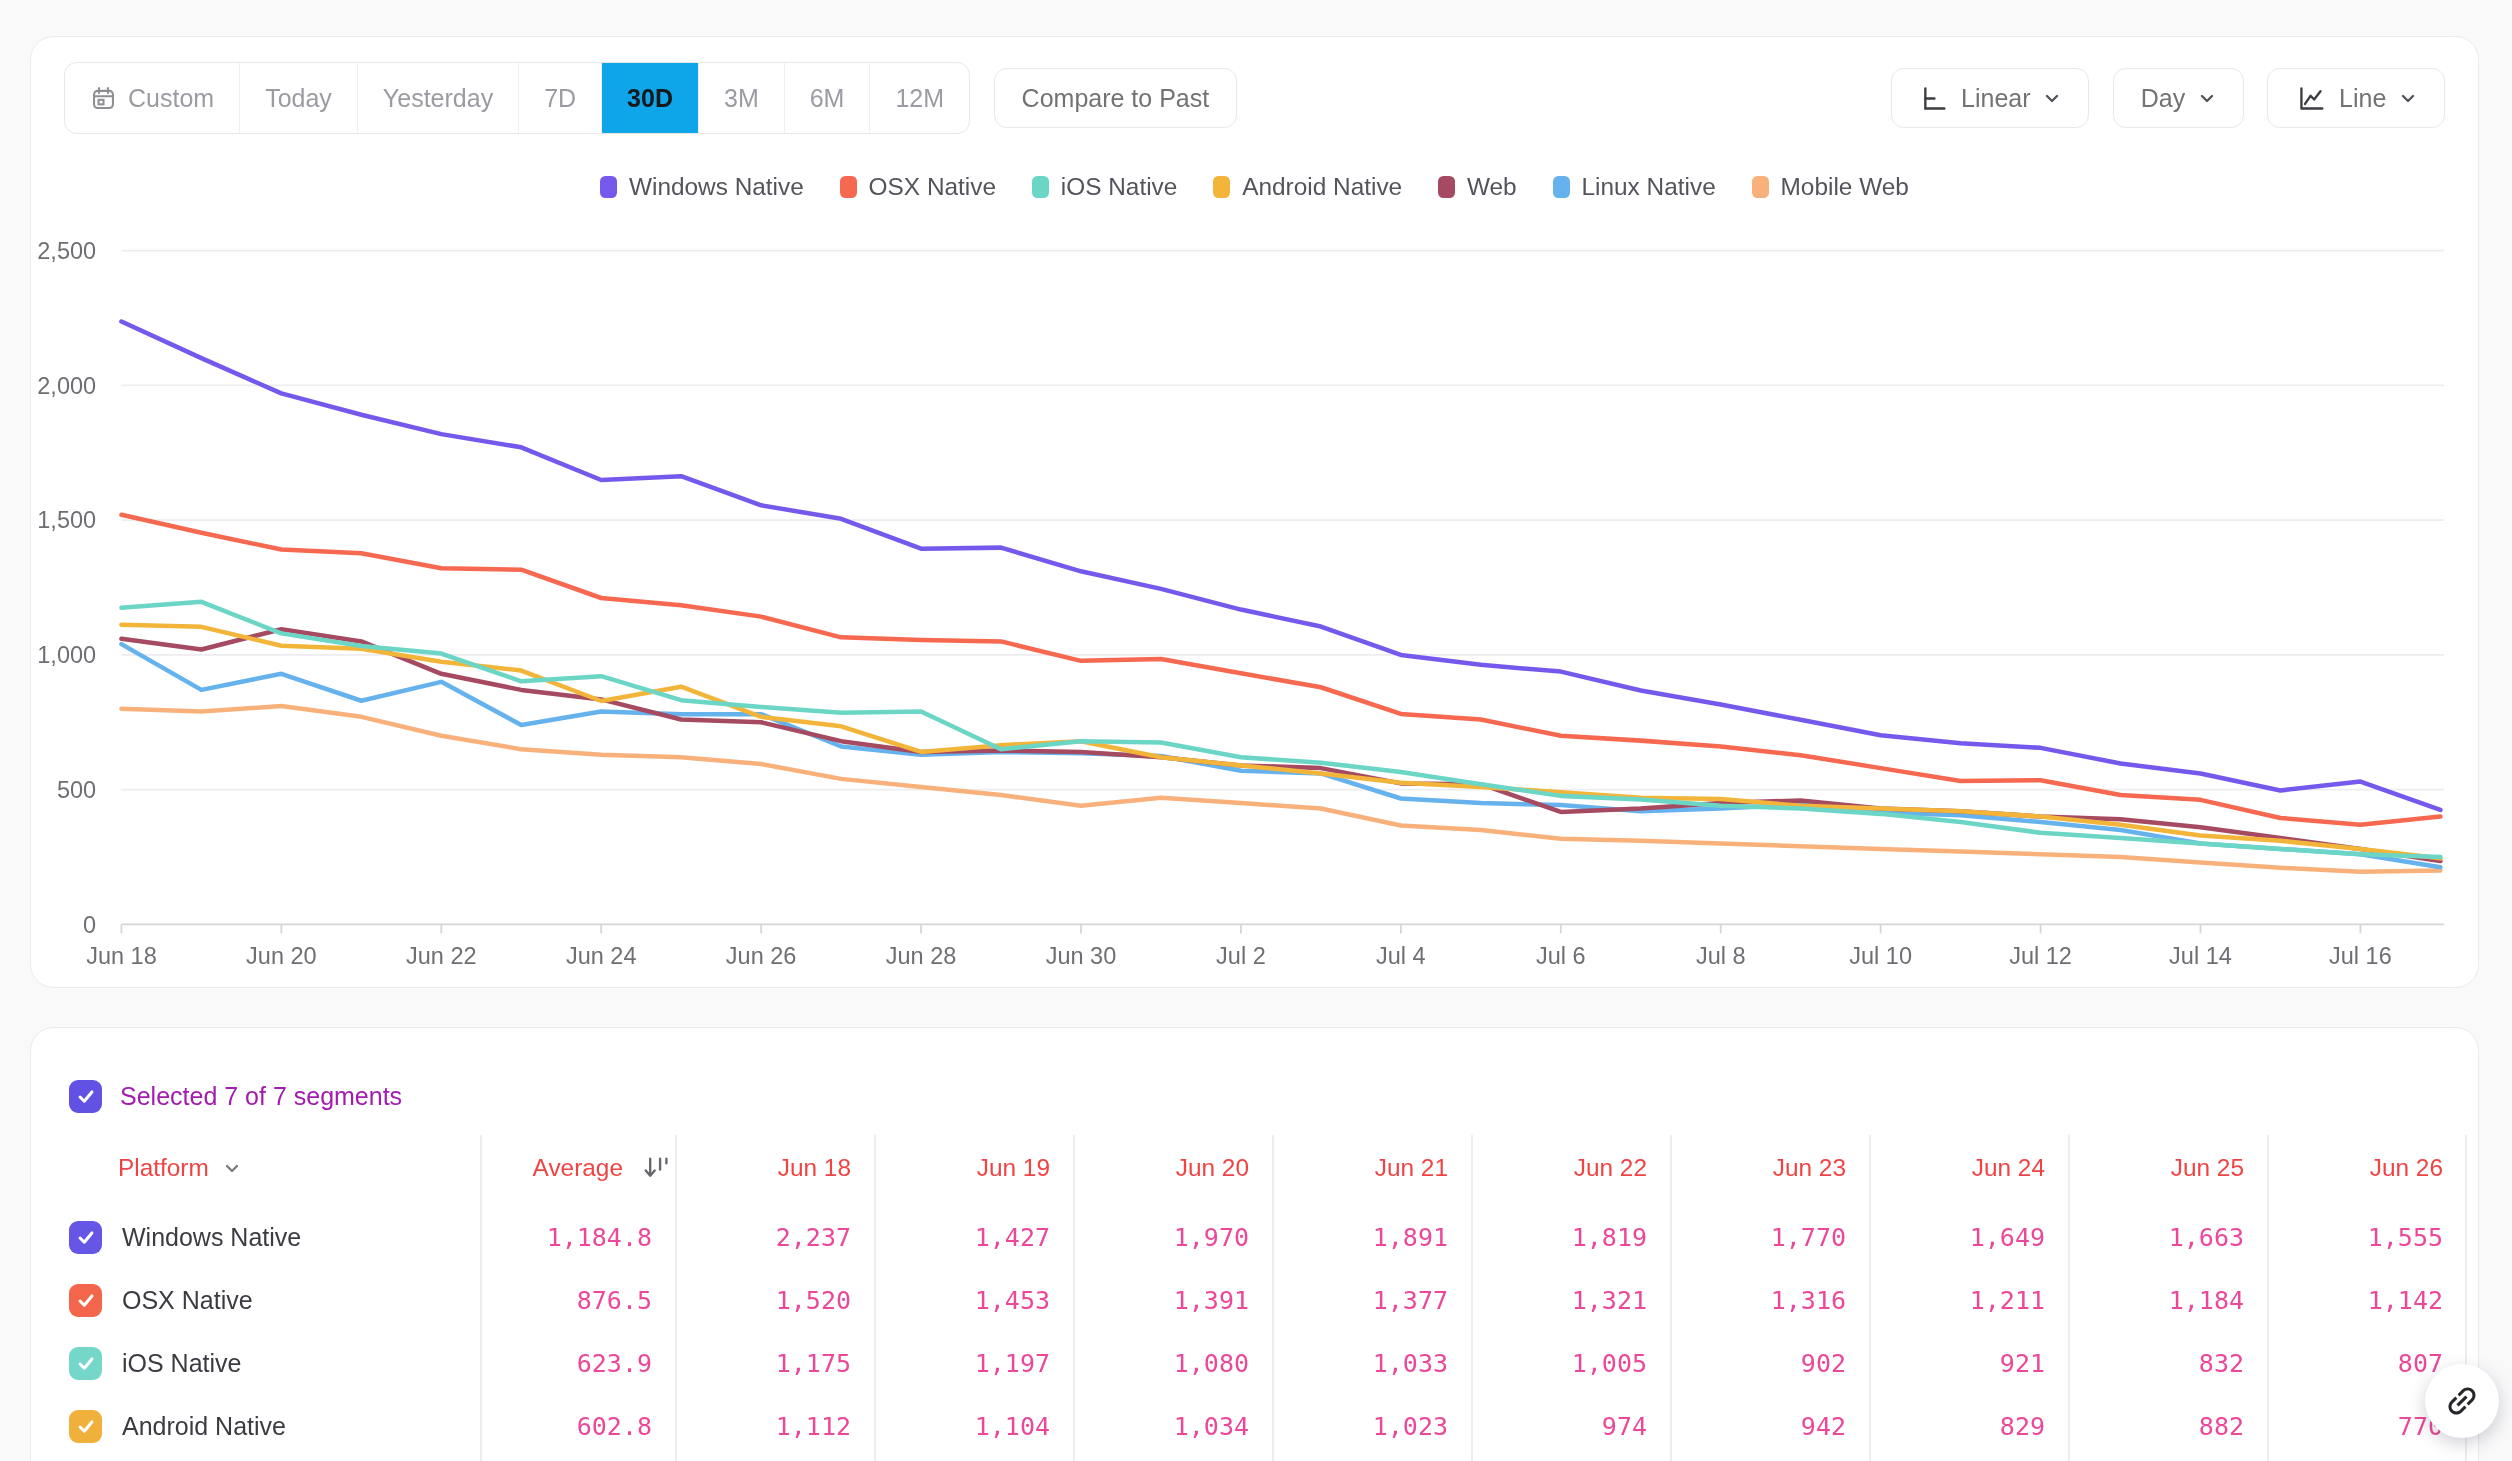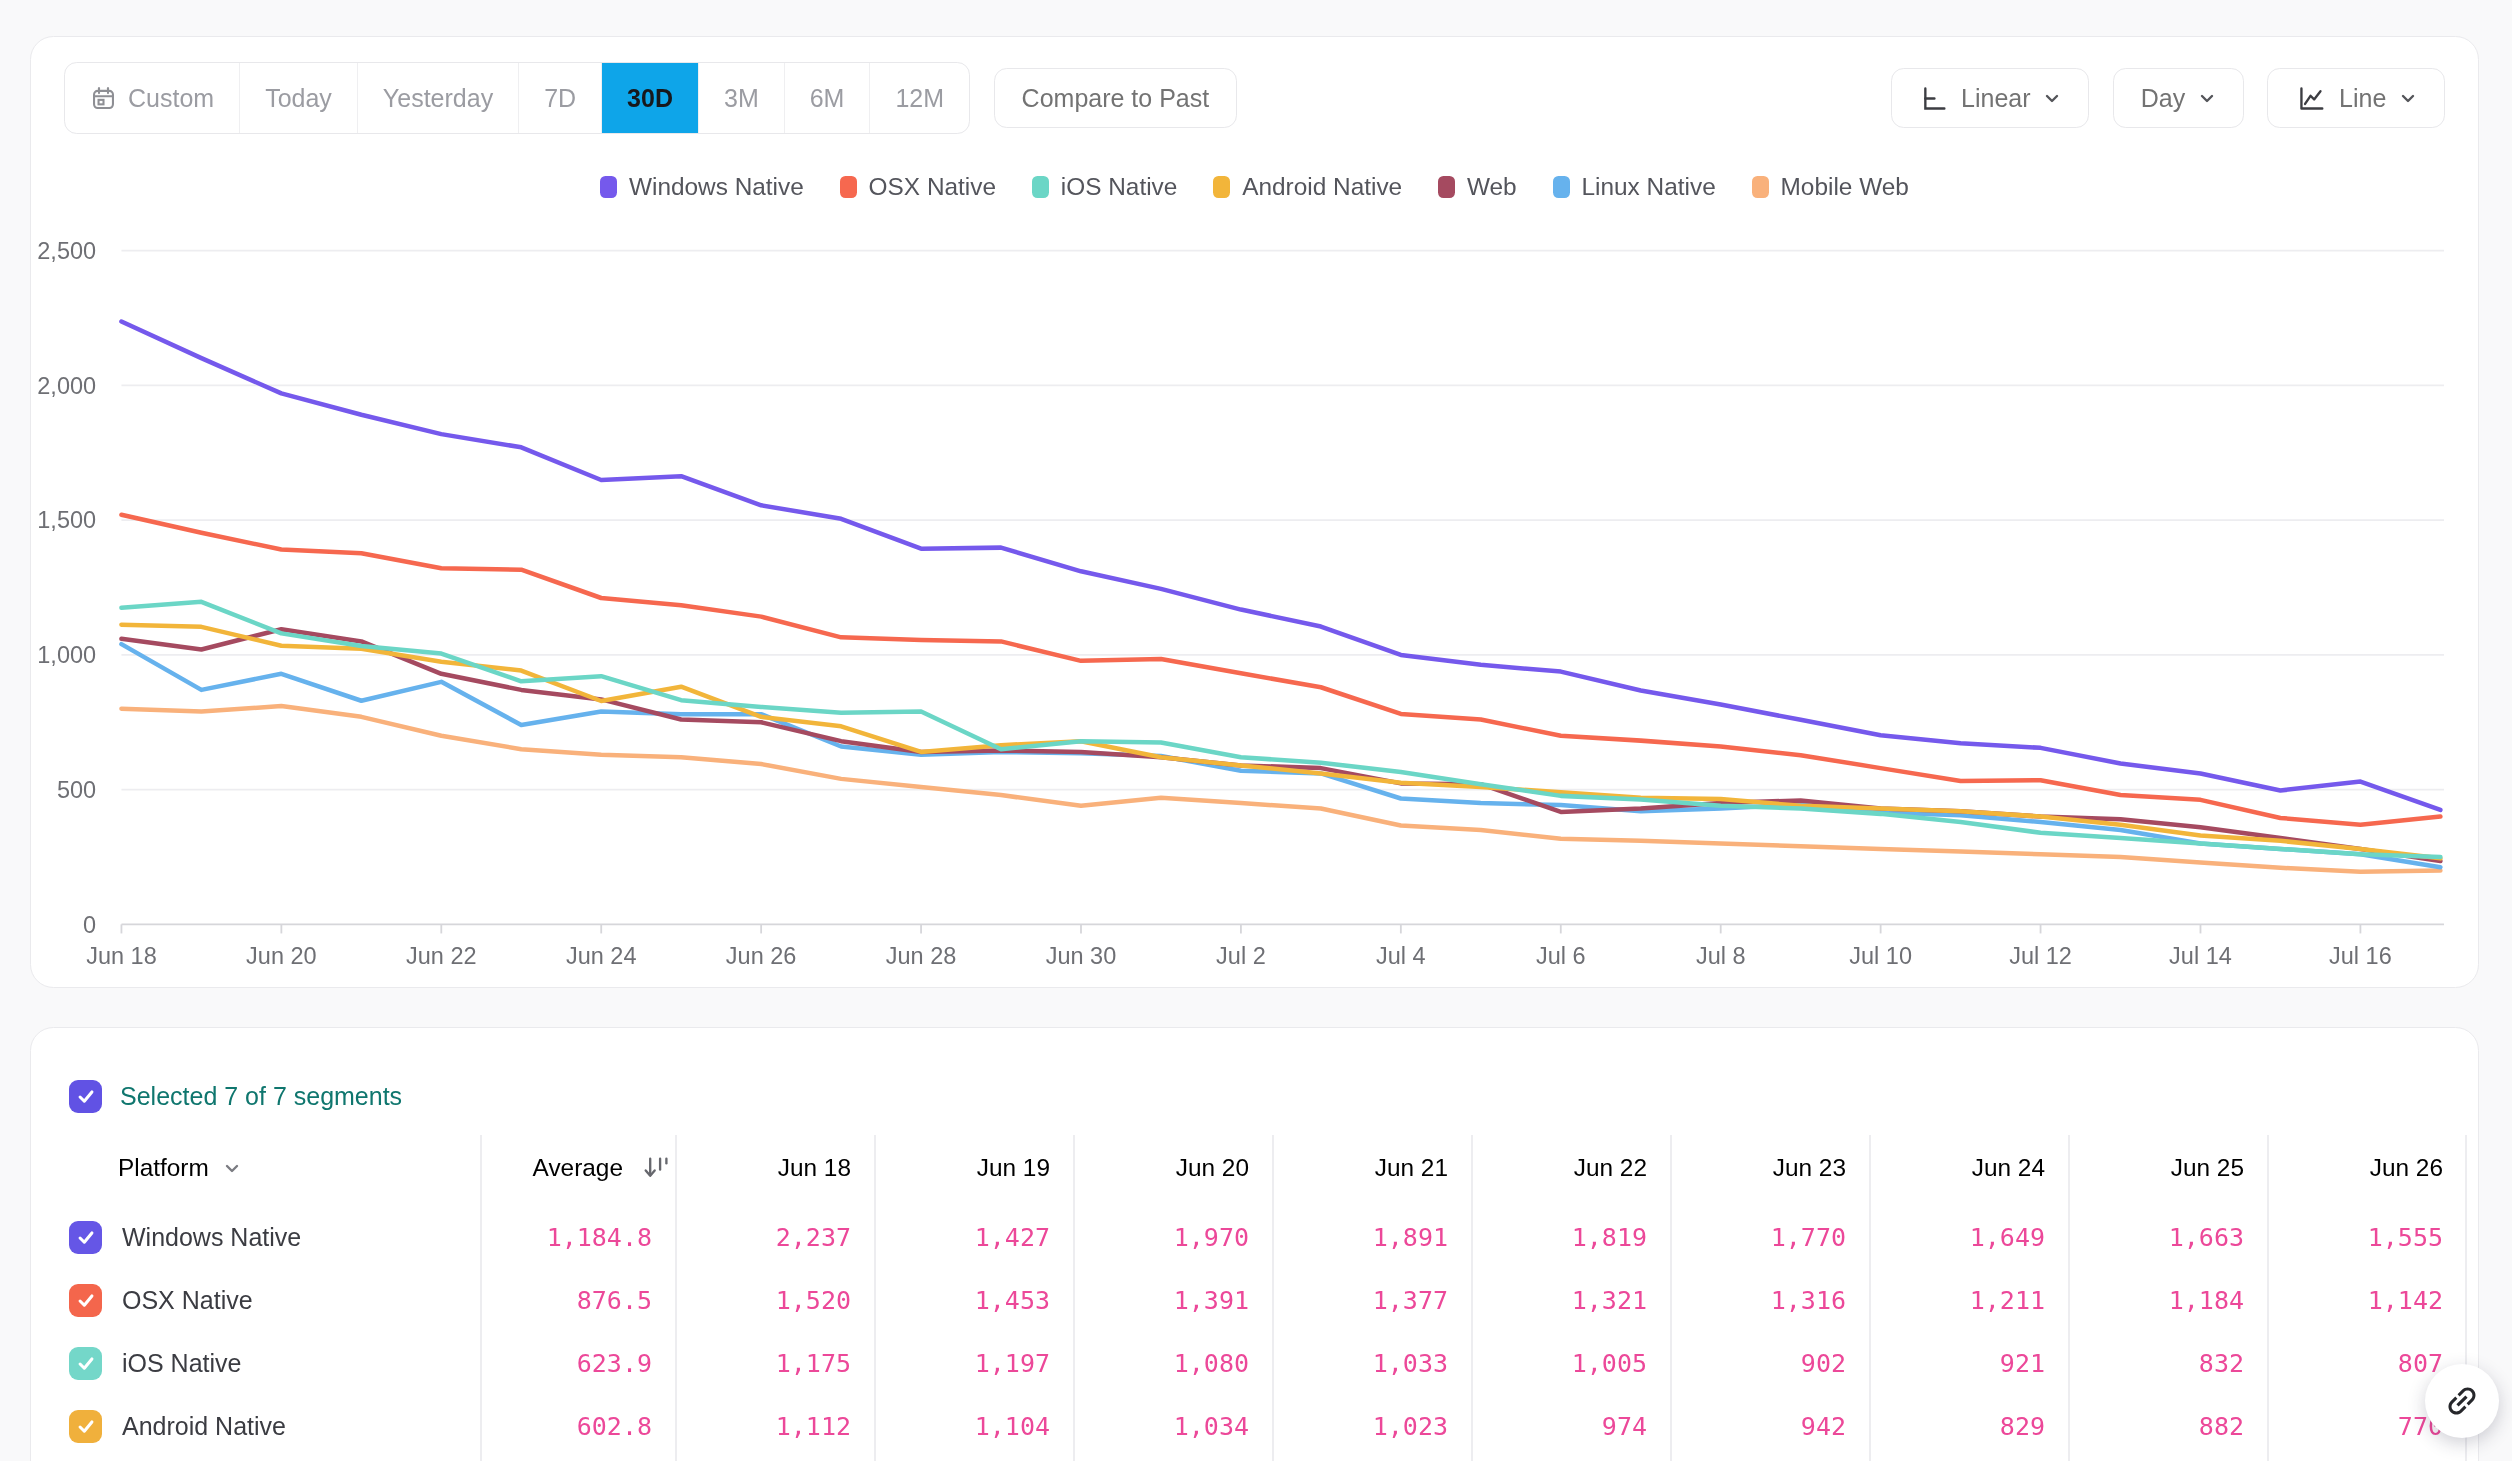--- a/index.html
+++ b/index.html
@@ -41,30 +41,30 @@
   .legend-label{font-size:24.4px;color:#54555c;}
 
   
   #chart-svg{position:absolute;left:0;top:0;}
   .tick-label{font-family:"Liberation Sans",sans-serif;font-size:26px;fill:#6e6f74;}
 
   
   .checkbox{width:33px;height:33px;border-radius:9px;display:inline-flex;
     align-items:center;justify-content:center;flex:0 0 33px;cursor:pointer;}
   #select-all-row{position:absolute;left:38px;top:52px;display:flex;align-items:center;gap:18px;}
-  #selected-summary{font-size:25px;color:#0f766e;}
+  #selected-summary{font-size:25px;color:#a21caf;}
   .search{position:absolute;right:60px;top:23.5px;width:277px;height:58px;border-radius:9px;
     background:#f3f3f5;display:flex;align-items:center;gap:14.5px;padding:0 20px;box-sizing:border-box;}
   .search input{border:none;outline:none;background:transparent;font-size:25px;
     color:#3a3b40;width:100%;font-family:"Liberation Sans",sans-serif;}
   .search input::placeholder{color:#aeafb5;}
 
   .tgrid{display:grid;grid-template-columns:449px 194px 199px 199px 199px 199px 199px 199px 199px 199px 199px;align-items:center;}
   #thead{position:absolute;left:0;top:107px;height:65px;width:2434px;}
-  #thead .hcell{font-size:24.4px;color:#000000;font-weight:500;}
+  #thead .hcell{font-size:24.4px;color:#ef4444;font-weight:500;}
   .hcell-platform{display:flex;align-items:center;gap:14.5px;padding-left:87px;cursor:pointer;}
   .hcell-average{display:flex;align-items:center;justify-content:flex-end;gap:20px;padding-right:4px;cursor:pointer;}
   .hcell-day{text-align:right;padding-right:22px;cursor:pointer;}
   #tbody{position:absolute;left:0;top:178px;width:2434px;}
   .trow{height:63px;}
   .cell-name{display:flex;align-items:center;gap:20px;padding-left:38px;}
   .seg-name{font-size:25px;color:#3b3c42;}
   .num{font-family:"DejaVu Sans Mono",monospace;font-size:25px;color:#ec4899;
     text-align:right;padding-right:22px;}
   .vsep{position:absolute;top:107px;bottom:0;width:1.8px;background:#ededf0;}

